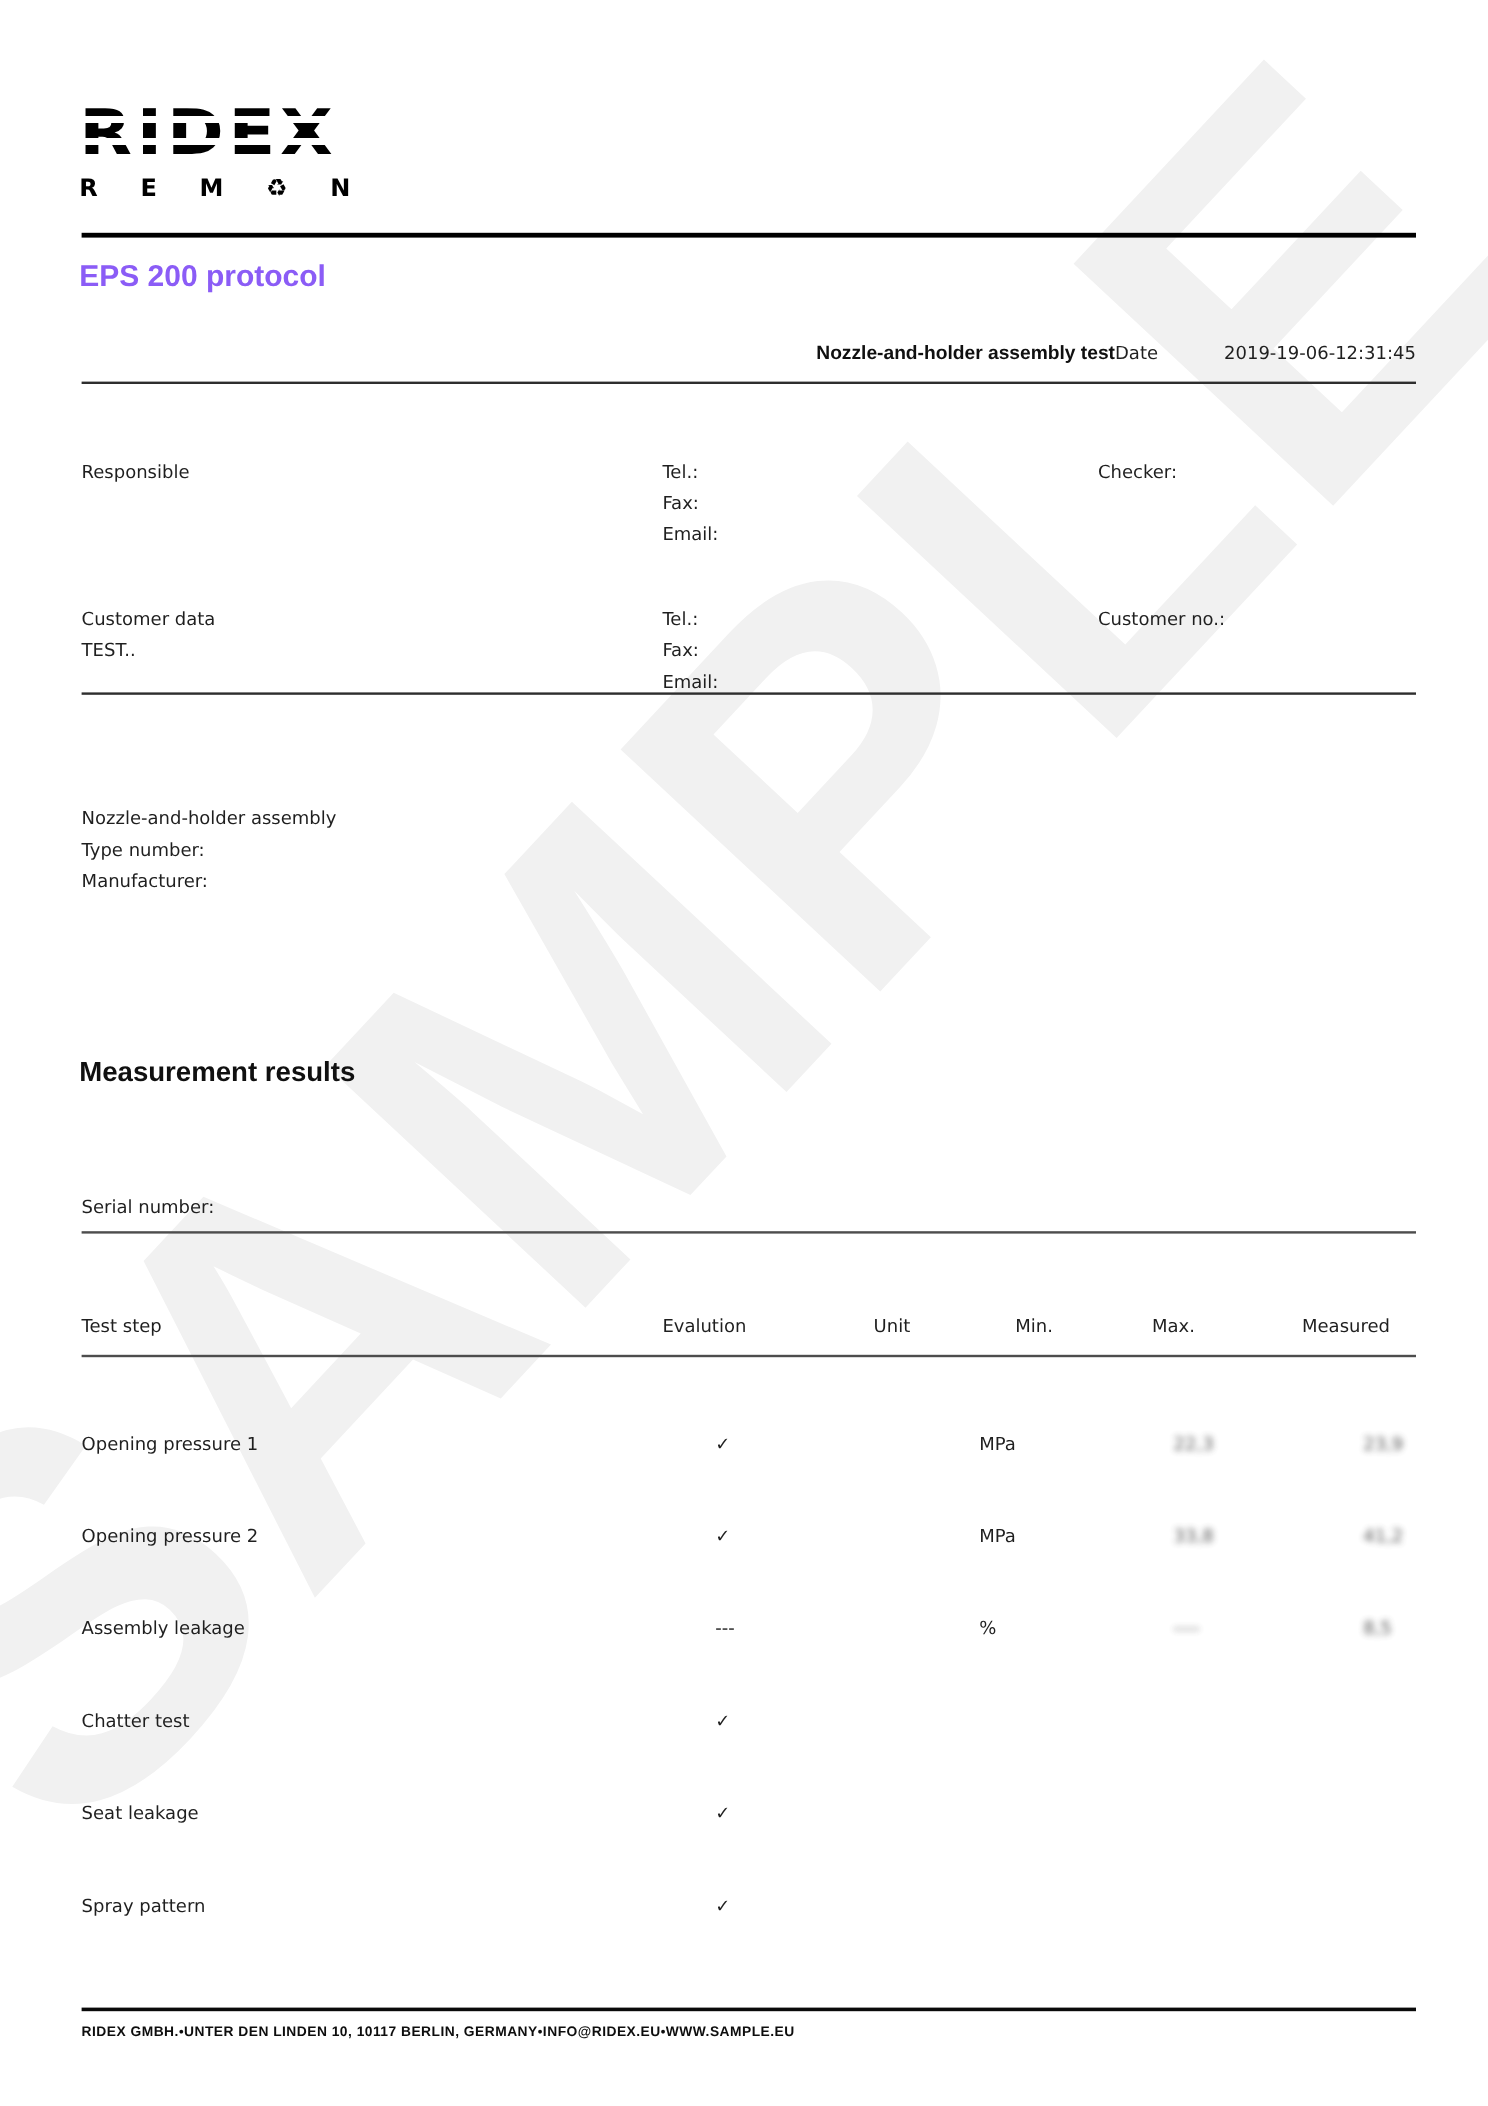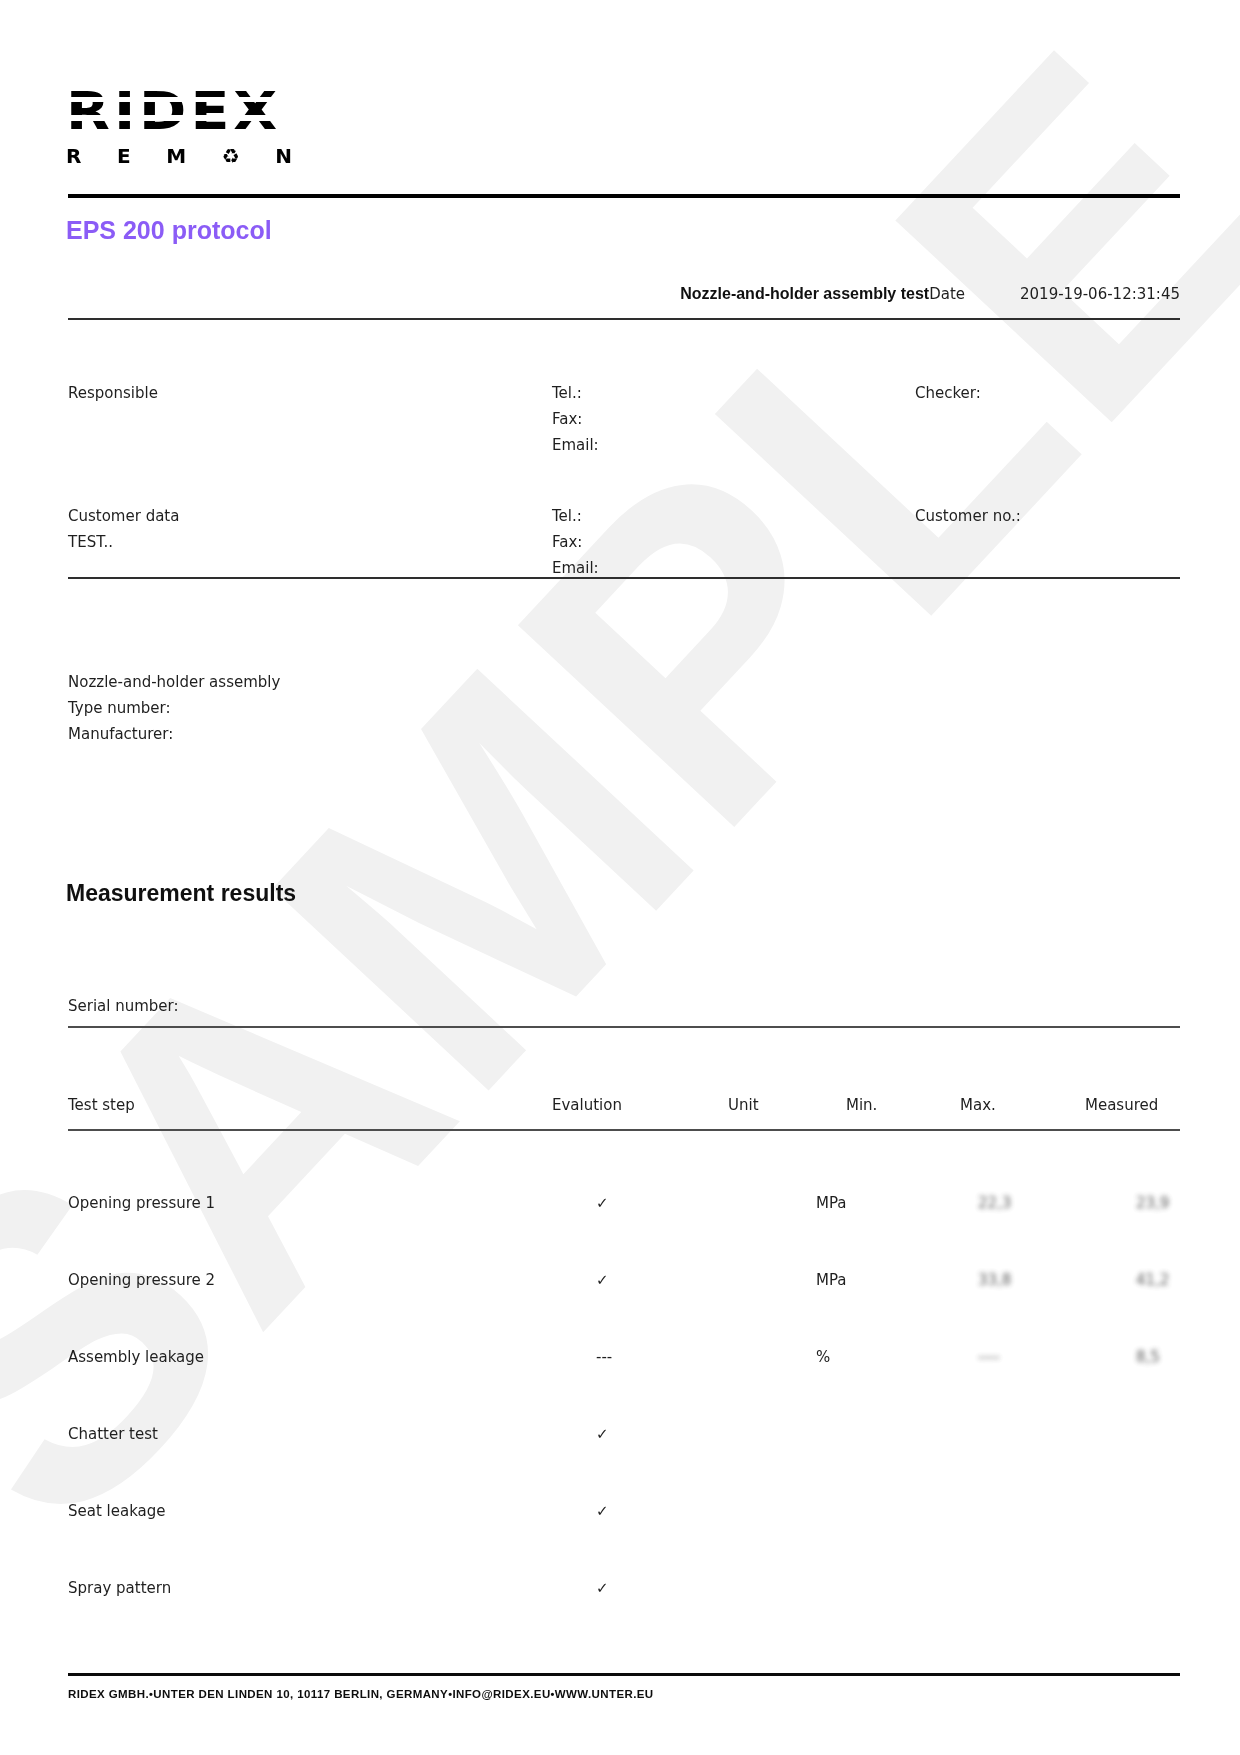--- a/index.html
+++ b/index.html
@@ -223,17 +223,17 @@
       </div>
 
     <div class="hr hr-footer"></div>
     <div class="footer-row">
       <span>RIDEX GMBH.</span>
       <span class="bullet">•</span>
       <span>UNTER DEN LINDEN 10, 10117 BERLIN, GERMANY</span>
       <span class="bullet">•</span>
       <span>INFO@RIDEX.EU</span>
       <span class="bullet">•</span>
-      <span>WWW.UNTER.EU</span>
+      <span>WWW.SAMPLE.EU</span>
     </div>
 
   </div>
 </div>
 
 </body></html>

